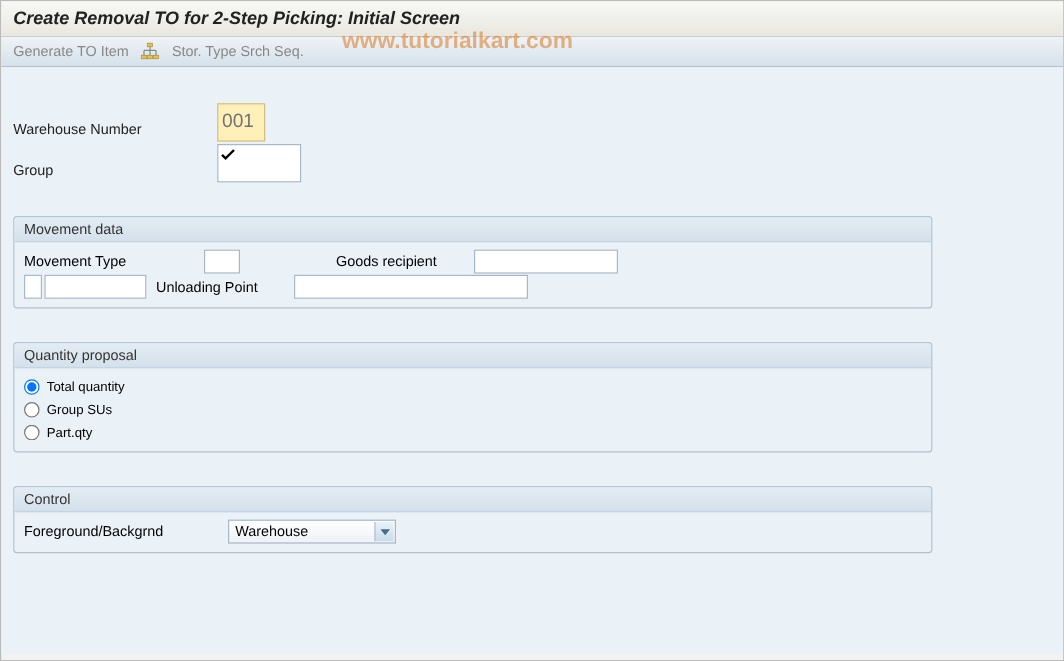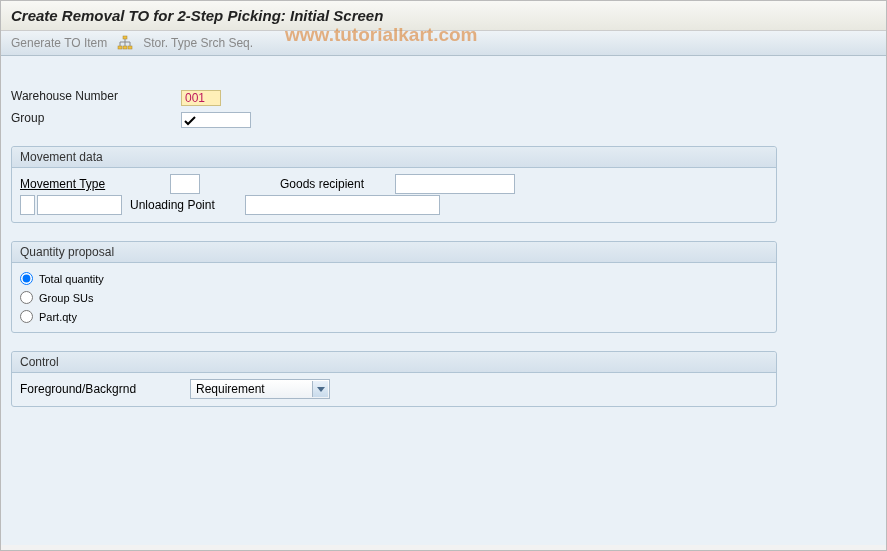--- a/index.html
+++ b/index.html
@@ -68,35 +68,35 @@
     }
     .field-label {
       width: 170px;
       font-size: 12px;
       color: #222;
       padding: 3px 0;
     }
     .field-input {
       border: 1px solid #a7b8c8;
       background: white;
-      height: 16px;
+      height: 32px;
       padding: 1px 3px;
-      font-size: 12px;
-      color: #be185d;
+      font-size: 16px;
+      color: #737373;
     }
     .field-input.highlight {
       background: #ffefb8;
       border: 1px solid #d0c080;
       width: 40px;
     }
     .field-input.group {
       width: 70px;
     }
     .groupbox {
-      margin-top: 18px;
+      margin-top: 28px;
       border: 1px solid #b0c4d4;
       border-radius: 3px;
       width: 766px;
     }
     .groupbox-header {
       background: linear-gradient(to bottom, #e3ecf3, #d4e0eb);
       border-bottom: 1px solid #b0c4d4;
       padding: 3px 8px;
       font-size: 12px;
       color: #333;
@@ -106,21 +106,20 @@
       padding: 6px 8px;
     }
     .grid-row {
       display: flex;
       align-items: center;
       margin-bottom: 1px;
     }
     .col1 {
       width: 150px;
       padding: 2px 0;
-      text-decoration: underline;
     }
     .col2 {
       width: 105px;
       display: flex;
       gap: 0;
     }
     .col3 {
       width: 120px;
       padding-left: 5px;
     }
@@ -298,21 +297,21 @@
       </div>
     </div>
   </div>
 
   <div class="groupbox">
     <div class="groupbox-header">Control</div>
     <div class="groupbox-body">
       <div class="grid-row">
         <div style="width:170px;">Foreground/Backgrnd</div>
         <div class="select-box">
-          <span class="val">Requirement</span>
+          <span class="val">Warehouse</span>
           <span class="dd-arrow">
             <svg viewBox="0 0 8 8">
                 <polygon points="0,2 8,2 4,7"></polygon>
               </svg>
           </span>
         </div>
       </div>
     </div>
   </div>
 

